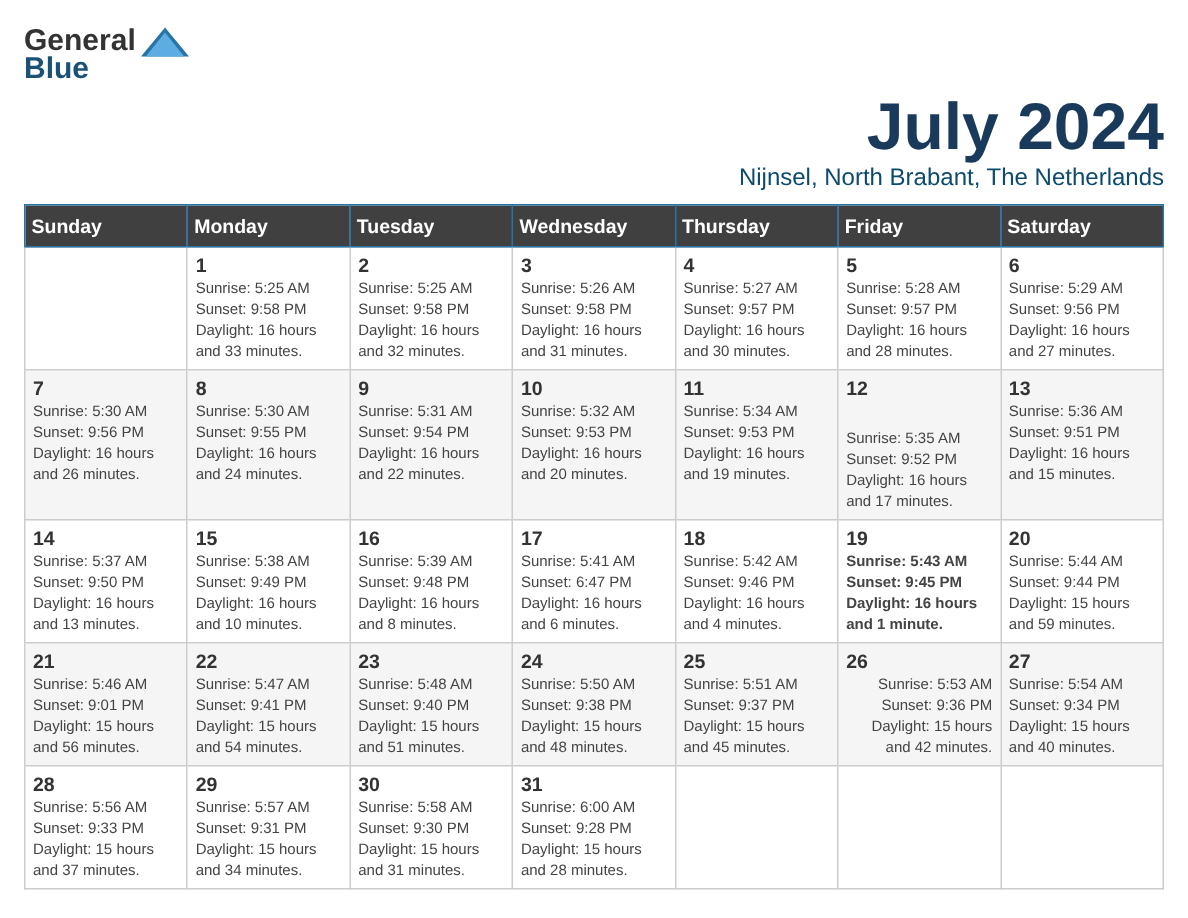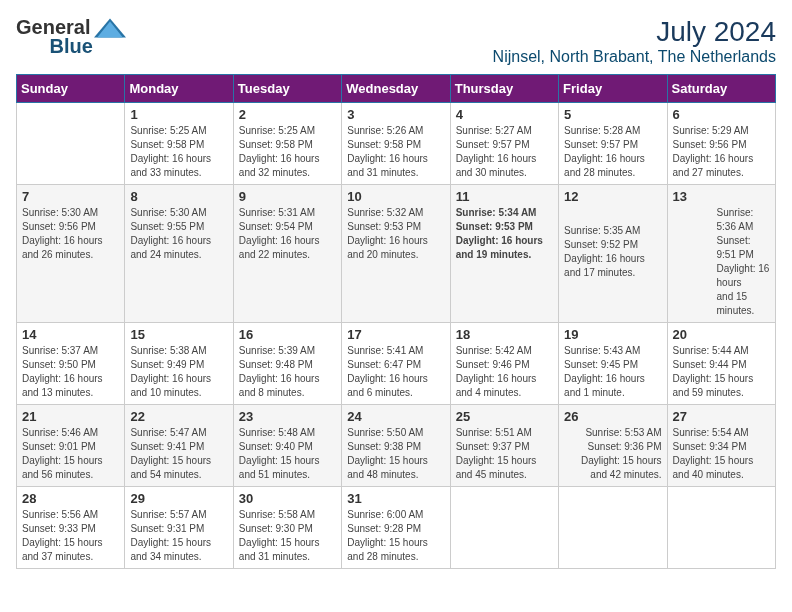--- a/index.html
+++ b/index.html
@@ -12,50 +12,51 @@
     }
     .header-section {
       display: flex;
       justify-content: space-between;
       align-items: flex-start;
       margin-bottom: 8px;
     }
     .logo {
       display: flex;
       flex-direction: column;
-      align-items: center;
+      align-items: flex-start;
     }
     .logo-icon {
       width: 32px;
       height: 20px;
       margin-left: 4px;
     }
     .logo-row {
       display: flex;
       align-items: center;
     }
     .title-section {
       text-align: right;
     }
     .month-title {
-      font-size: 28px;
-      font-weight: normal;
+      font-size: 44px;
+      font-weight: bold;
       color: #1a3a5c;
+      margin-top: 44px;
     }
     .location-title {
       font-size: 16px;
       color: #0c4a6e;
     }
     .calendar-table {
       width: 100%;
       border-collapse: collapse;
       font-size: 11px;
     }
     .calendar-table thead tr th {
-      background-color: #701a75;
+      background-color: #404040;
       color: white;
       padding: 6px 4px;
       text-align: left;
       font-size: 13px;
       font-weight: bold;
       border: 1px solid #2874a6;
     }
     .calendar-table tbody tr td {
       border: 1px solid #ccc;
       vertical-align: top;
@@ -186,35 +187,35 @@
         </td>
         <td>
           <span class="day-number">10</span>
           <div class="day-info" style="white-space: pre-line;">Sunrise: 5:32 AM
 Sunset: 9:53 PM
 Daylight: 16 hours
 and 20 minutes.</div>
         </td>
         <td>
           <span class="day-number">11</span>
-          <div class="day-info" style="white-space: pre-line; font-weight: bold;">Sunrise: 5:34 AM
+          <div class="day-info" style="white-space: pre-line;">Sunrise: 5:34 AM
 Sunset: 9:53 PM
 Daylight: 16 hours
 and 19 minutes.</div>
         </td>
         <td>
           <span class="day-number">12</span>
           <div class="day-info" style="white-space: pre-line; margin-top: 20px;">Sunrise: 5:35 AM
 Sunset: 9:52 PM
 Daylight: 16 hours
 and 17 minutes.</div>
         </td>
         <td>
           <span class="day-number">13</span>
-          <div class="day-info" style="white-space: pre-line; margin-left: 44px;">Sunrise: 5:36 AM
+          <div class="day-info" style="white-space: pre-line;">Sunrise: 5:36 AM
 Sunset: 9:51 PM
 Daylight: 16 hours
 and 15 minutes.</div>
         </td>
       </tr>
       <tr>
         <td>
           <span class="day-number">14</span>
           <div class="day-info" style="white-space: pre-line;">Sunrise: 5:37 AM
 Sunset: 9:50 PM
@@ -244,21 +245,21 @@
         </td>
         <td>
           <span class="day-number">18</span>
           <div class="day-info" style="white-space: pre-line;">Sunrise: 5:42 AM
 Sunset: 9:46 PM
 Daylight: 16 hours
 and 4 minutes.</div>
         </td>
         <td>
           <span class="day-number">19</span>
-          <div class="day-info" style="white-space: pre-line;">Sunrise: 5:43 AM
+          <div class="day-info" style="white-space: pre-line; font-weight: bold;">Sunrise: 5:43 AM
 Sunset: 9:45 PM
 Daylight: 16 hours
 and 1 minute.</div>
         </td>
         <td>
           <span class="day-number">20</span>
           <div class="day-info" style="white-space: pre-line;">Sunrise: 5:44 AM
 Sunset: 9:44 PM
 Daylight: 15 hours
 and 59 minutes.</div>

